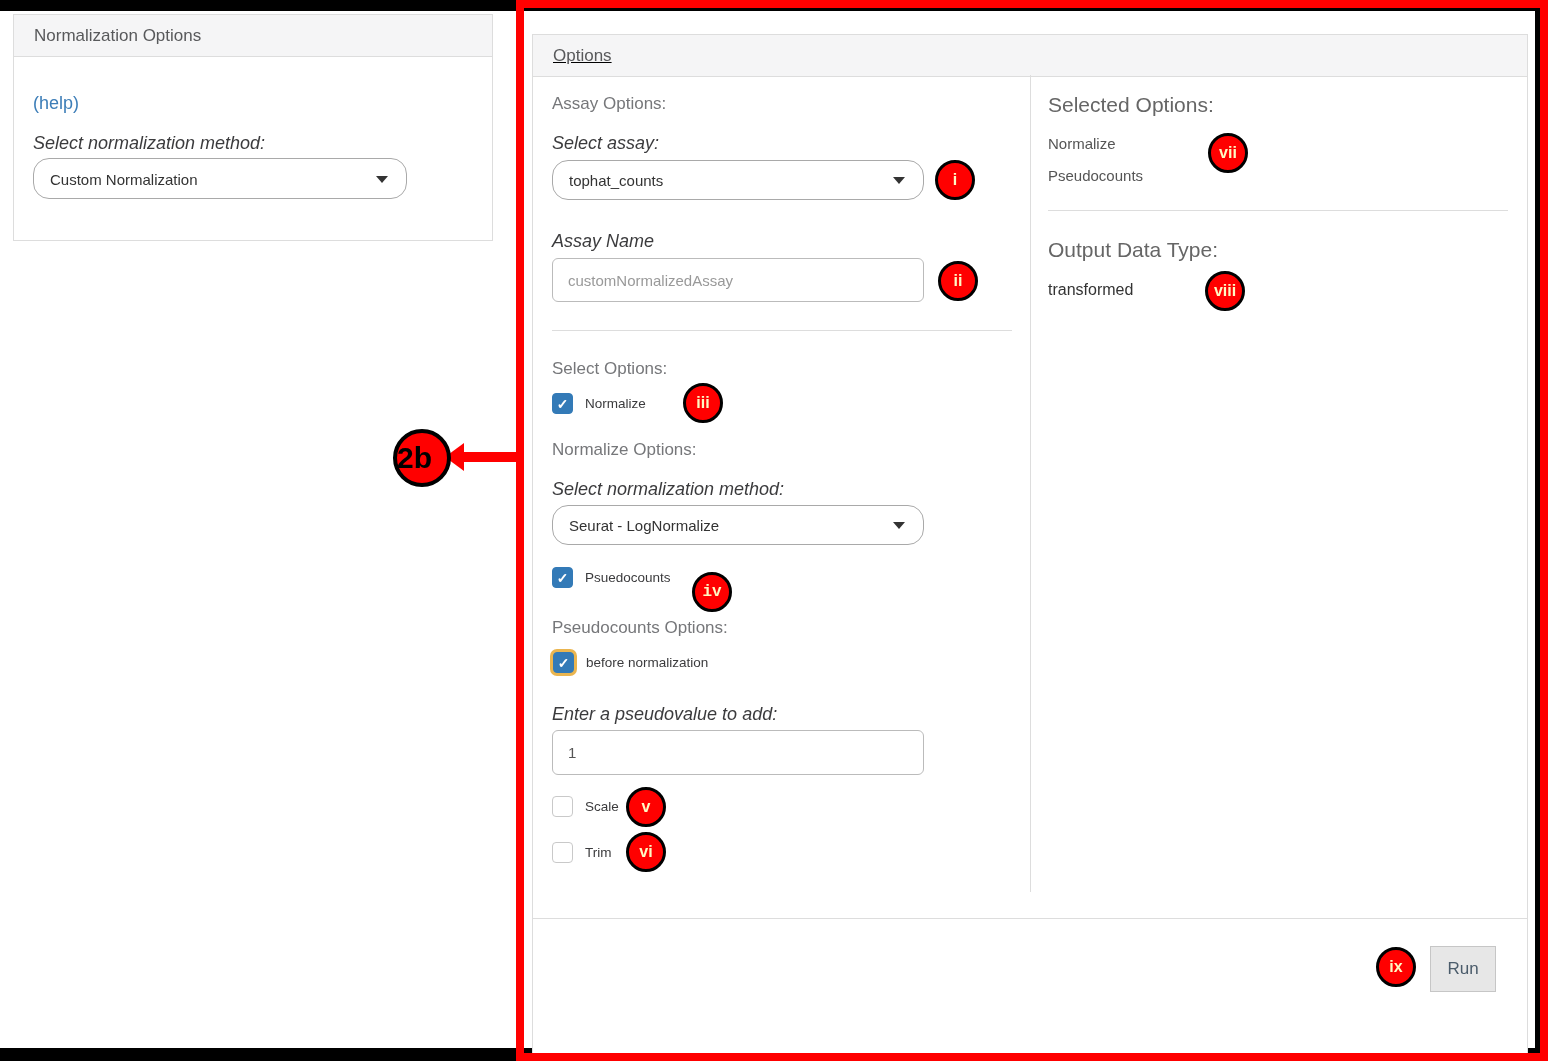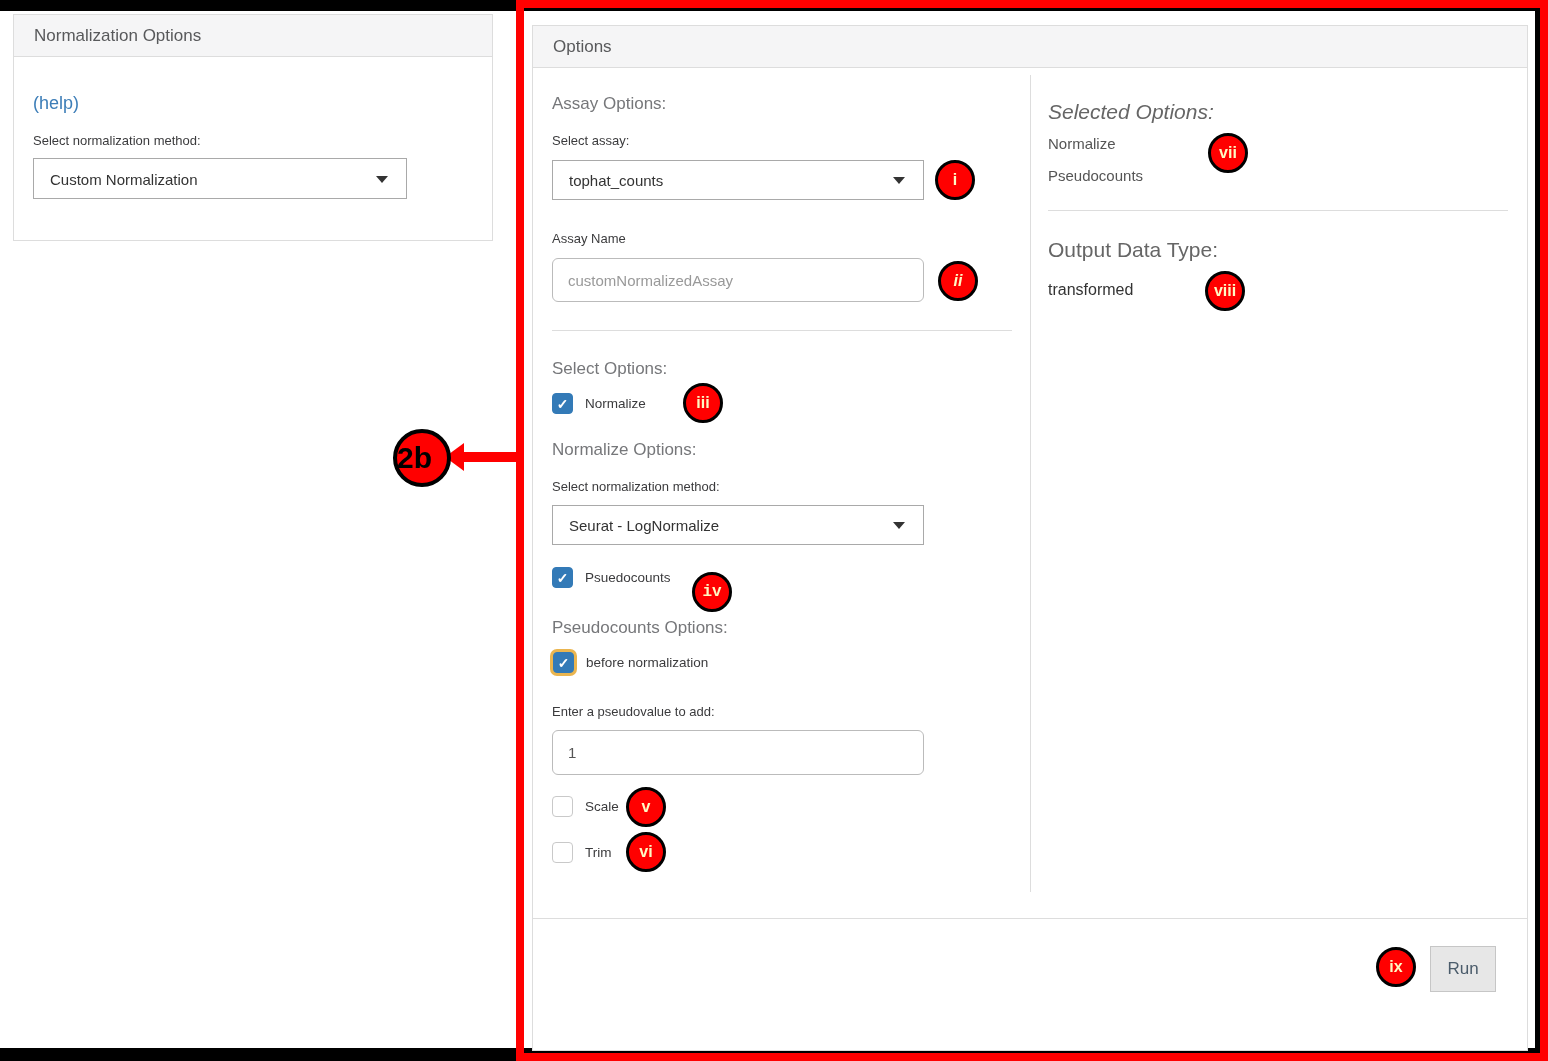--- a/index.html
+++ b/index.html
@@ -18,26 +18,26 @@
 
   
   .card { position:absolute; background:#fff; border:1px solid #ddd; }
   .card-header {
     height:42px; background:#f5f5f6; border-bottom:1px solid #ddd;
     color:#58595b; font-size:17px; line-height:42px; padding-left:20px;
   }
 
   .section-heading { position:absolute; color:#76777a; font-size:17px; white-space:nowrap; }
   .big-heading { position:absolute; color:#666; font-size:21px; white-space:nowrap; }
-  .field-label { position:absolute; color:#3b3b3d; font-size:13px; white-space:nowrap; }
+  .field-label { position:absolute; color:#3b3b3d; font-size:18px; white-space:nowrap;font-style:italic; }
   .plain-text { position:absolute; color:#555; font-size:15px; white-space:nowrap; }
   .help-link { position:absolute; color:#3d7eb8; font-size:18px; cursor:pointer; }
 
   .select-box {
-    position:absolute; background:#fff; border:1px solid #a9a9a9; border-radius:0;
+    position:absolute; background:#fff; border:1px solid #a9a9a9; border-radius:16px;
     font-size:15px; color:#333;
   }
   .select-box .val { position:absolute; left:16px; top:50%; transform:translateY(-50%); white-space:nowrap; }
   .caret {
     position:absolute; right:18px; top:50%; margin-top:-3px;
     width:0; height:0; border-left:6px solid transparent;
     border-right:6px solid transparent; border-top:7px solid #333;
   }
   .text-input {
     position:absolute; border:1px solid #bbb; border-radius:6px; background:#fff;
@@ -93,21 +93,21 @@
   <div class="card" style="left:13px;top:14px;width:480px;height:227px;">
     <div class="card-header">Normalization Options</div>
   </div>
   <div class="help-link" style="left:33px;top:93px;">(help)</div>
   <div class="field-label" style="left:33px;top:133px;">Select normalization method:</div>
   <div class="select-box" style="left:33px;top:158px;width:374px;height:41px;">
     <span class="val">Custom Normalization</span>
     <span class="caret"></span>
   </div>
 
-  <div class="card" style="left:532px;top:25px;width:996px;height:1026px;">
+  <div class="card" style="left:532px;top:34px;width:996px;height:1026px;text-decoration:underline;">
     <div class="card-header">Options</div>
   </div>
 
   <div class="divider-v" style="left:1030px;top:75px;height:817px;"></div>
   <div class="divider-h" style="left:533px;top:918px;width:994px;"></div>
 
   <div class="section-heading" style="left:552px;top:94px;">Assay Options:</div>
   <div class="field-label" style="left:552px;top:133px;">Select assay:</div>
   <div class="select-box" style="left:552px;top:160px;width:372px;height:40px;">
     <span class="val">tophat_counts</span>
@@ -137,33 +137,33 @@
   <div class="cbox-label" style="left:586px;top:655px;">before normalization</div>
 
   <div class="field-label" style="left:552px;top:704px;">Enter a pseudovalue to add:</div>
   <input class="text-input" style="left: 552px; top: 730px; width: 372px; height: 45px; color: rgb(85, 85, 85);" value="1">
 
   <div class="cbox" style="left:552px;top:796px;"></div>
   <div class="cbox-label" style="left:585px;top:799px;">Scale</div>
   <div class="cbox" style="left:552px;top:842px;"></div>
   <div class="cbox-label" style="left:585px;top:845px;">Trim</div>
 
-  <div class="big-heading" style="left:1048px;top:100px;font-style:italic;">Selected Options:</div>
+  <div class="big-heading" style="left:1048px;top:93px;">Selected Options:</div>
   <div class="plain-text" style="left:1048px;top:135px;">Normalize</div>
   <div class="plain-text" style="left:1048px;top:167px;">Pseudocounts</div>
   <div class="divider-h" style="left:1048px;top:210px;width:460px;"></div>
   <div class="big-heading" style="left:1048px;top:238px;">Output Data Type:</div>
   <div class="plain-text" style="left:1048px;top:281px;color:#333;font-size:16px;">transformed</div>
 
   <button class="btn-run">Run</button>
 
   <div class="red-rect"></div>
 
   <div class="badge" style="left:935px;top:160px;">i</div>
-  <div class="badge" style="left:938px;top:261px;font-style:italic;">ii</div>
+  <div class="badge" style="left:938px;top:261px;">ii</div>
   <div class="badge" style="left:683px;top:383px;">iii</div>
   <div class="badge" style="left:692px;top:572px;font-family:Liberation Mono, monospace;">iv</div>
   <div class="badge" style="left:626px;top:787px;">v</div>
   <div class="badge" style="left:626px;top:832px;">vi</div>
   <div class="badge" style="left:1208px;top:133px;">vii</div>
   <div class="badge" style="left:1205px;top:271px;">viii</div>
   <div class="badge" style="left:1376px;top:947px;">ix</div>
 
   <div class="step-circle">2b</div>
   <div class="arrow-shaft"></div>

